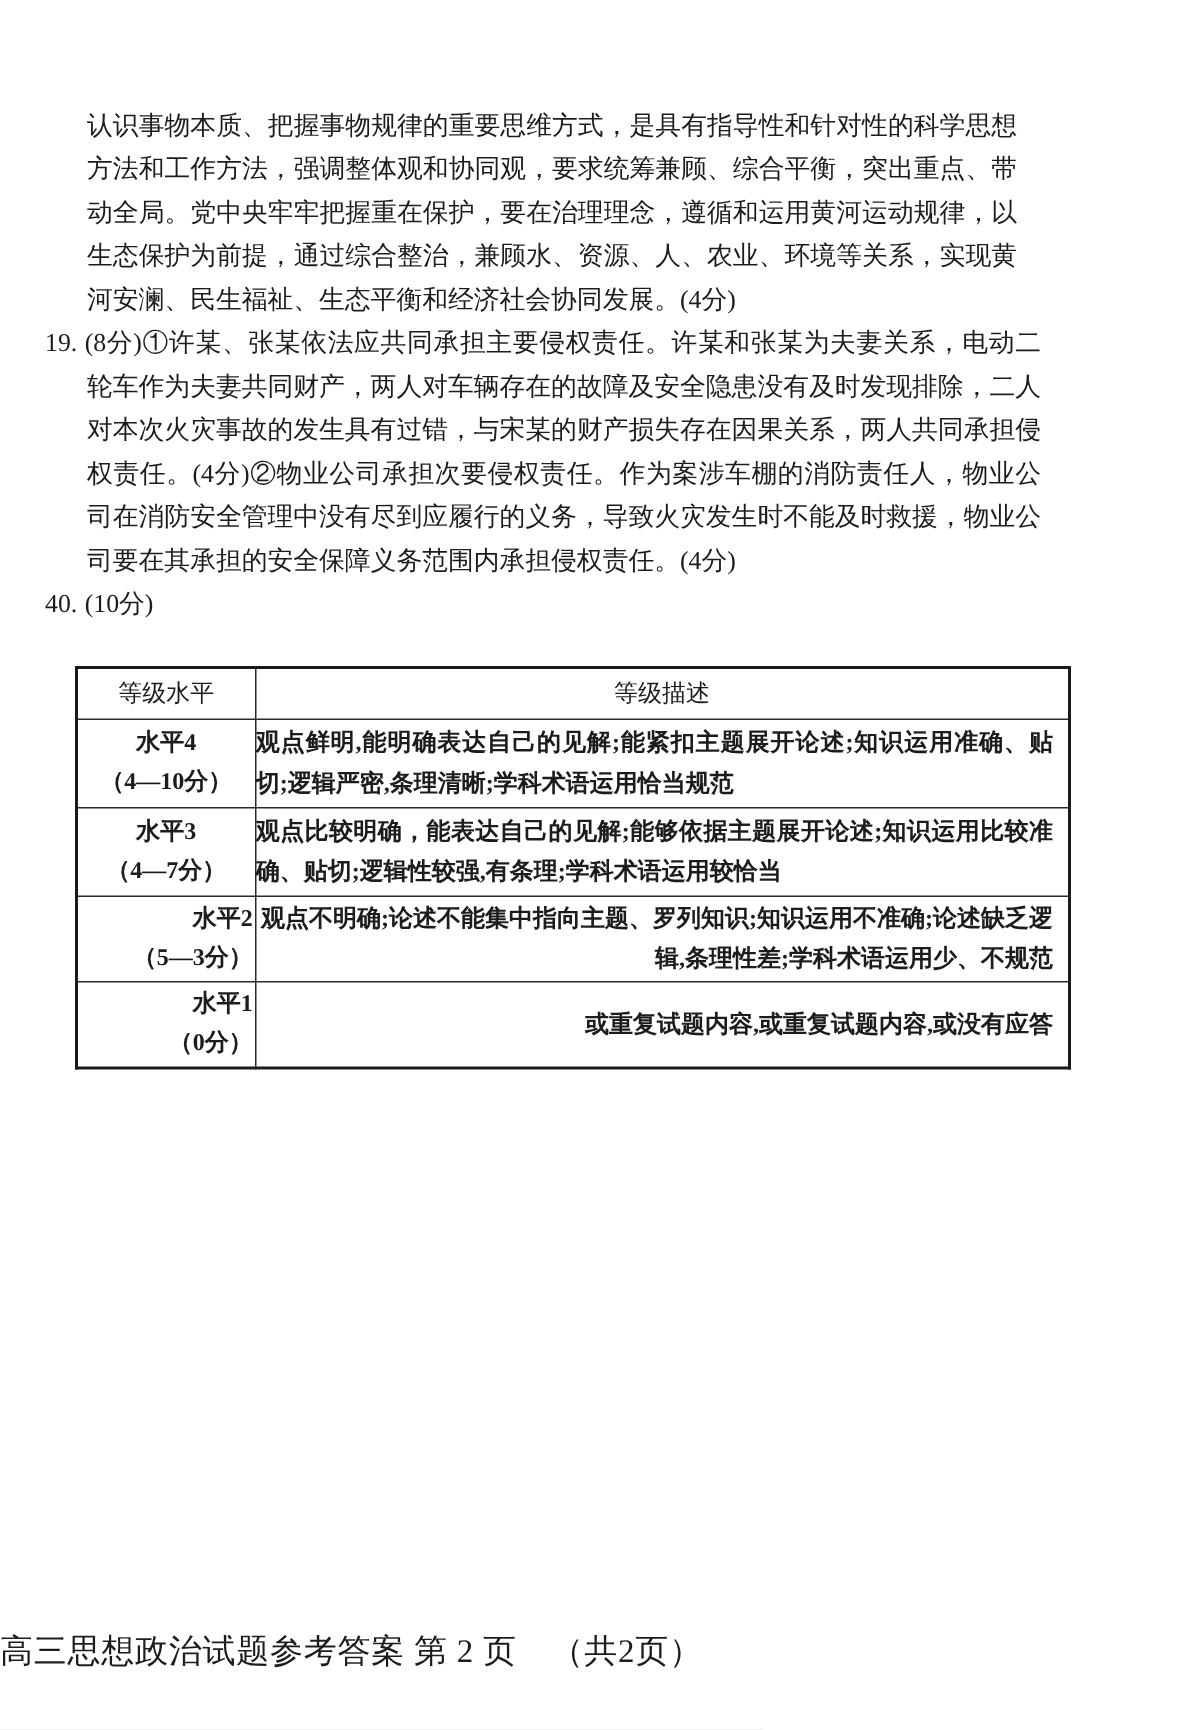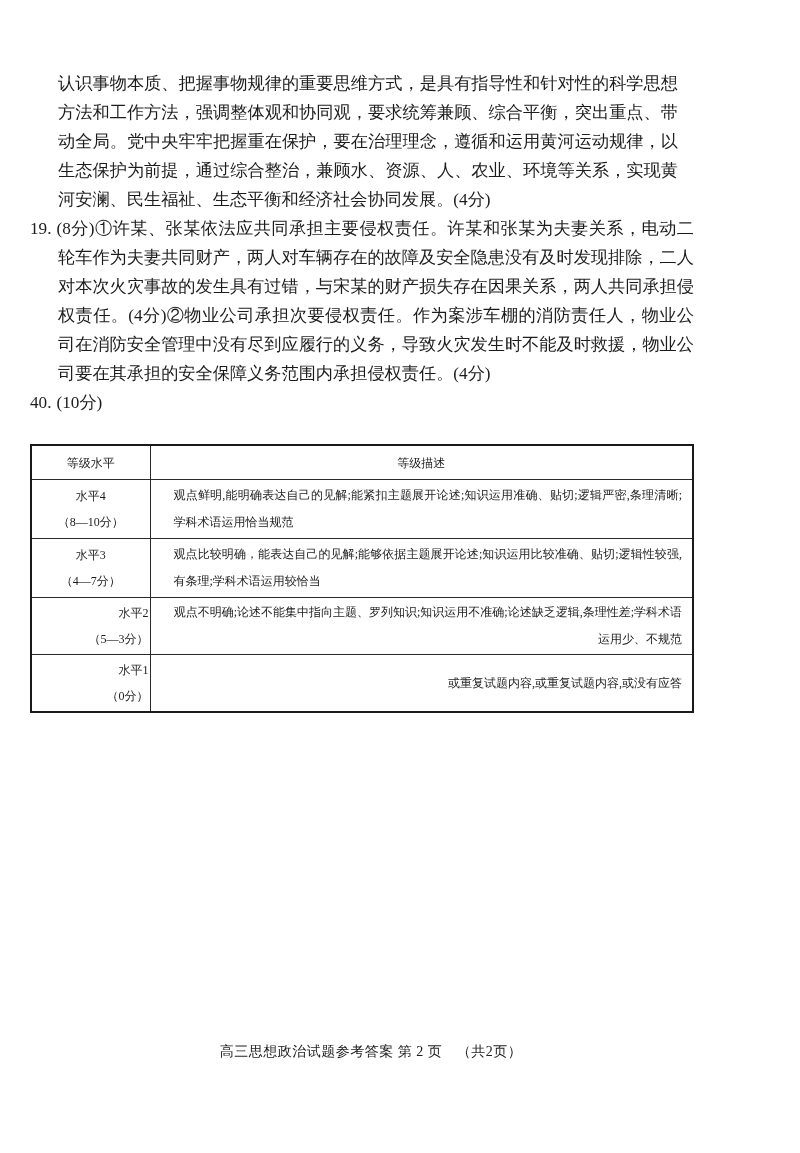--- a/index.html
+++ b/index.html
@@ -37,58 +37,58 @@
     padding-right: 5px;
   }
   .rubric-label {
     margin: 0 0 0 40px;
     text-align: left;
   }
   table.rubric {
     border-collapse: collapse;
     table-layout: fixed;
     width: 662px;
-    margin: 27px 0 0 0;
+    margin: 27px 0 0 20px;
     border: 2px solid #1a1a1a;
-    font-size: 12px;
+    font-size: 16px;
     color: #1c1c1c;
   }
   table.rubric th,
   table.rubric td {
     border: 1px solid #2a2a2a;
+    font-weight: bold;
   }
   table.rubric th {
     height: 31px;
     font-weight: normal;
     text-align: center;
     line-height: 20px;
   }
   td.level-cell {
     text-align: center;
     vertical-align: middle;
     line-height: 26px;
     height: 56px;
   }
   td.desc-cell {
     vertical-align: middle;
     text-align: justify;
     line-height: 27px;
-    padding: 0 10px 0 23px;
+    padding: 0 10px 0 0;
   }
   tr.row-short td {
     height: 54px;
     text-align: right;
   }
   .footer {
     position: absolute;
-    top: 1043px;
+    top: 1086px;
     left: 0;
     width: 742px;
-    text-align: center;
-    font-size: 14px;
+    font-size: 22px;
     letter-spacing: 0.5px;
   }
 </style>
 </head>
 <body>
 
 <div class="page">
   <div class="content">
 
     <p class="para">认识事物本质、把握事物规律的重要思维方式，是具有指导性和针对性的科学思想方法和工作方法，强调整体观和协同观，要求统筹兼顾、综合平衡，突出重点、带动全局。党中央牢牢把握重在保护，要在治理理念，遵循和运用黄河运动规律，以生态保护为前提，通过综合整治，兼顾水、资源、人、农业、环境等关系，实现黄河安澜、民生福祉、生态平衡和经济社会协同发展。(4分)</p>
@@ -105,21 +105,21 @@
         <col style="width:543px">
       </colgroup>
       <tbody>
           <tr>
         <th>等级水平</th>
         <th>等级描述</th>
       </tr>
       <tr>
         <td class="level-cell">
           <div>水平4</div>
-          <div>（8—10分）</div>
+          <div>（4—10分）</div>
         </td>
         <td class="desc-cell">观点鲜明,能明确表达自己的见解;能紧扣主题展开论述;知识运用准确、贴切;逻辑严密,条理清晰;学科术语运用恰当规范</td>
       </tr>
       <tr>
         <td class="level-cell">
           <div>水平3</div>
           <div>（4—7分）</div>
         </td>
         <td class="desc-cell">观点比较明确，能表达自己的见解;能够依据主题展开论述;知识运用比较准确、贴切;逻辑性较强,有条理;学科术语运用较恰当</td>
       </tr>

